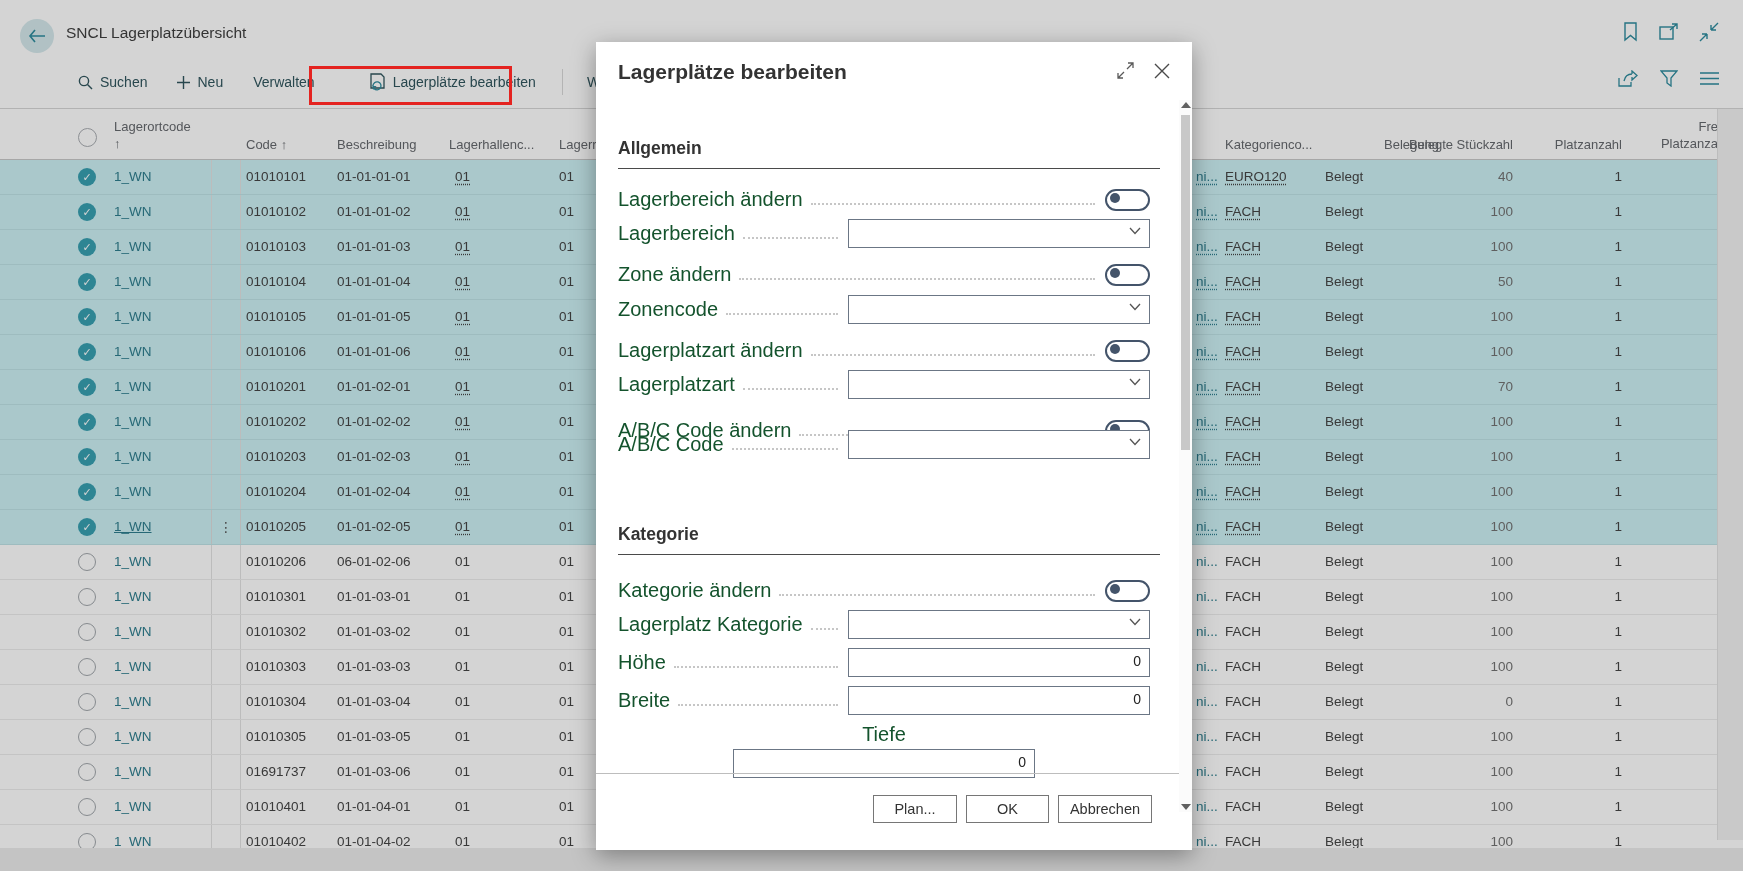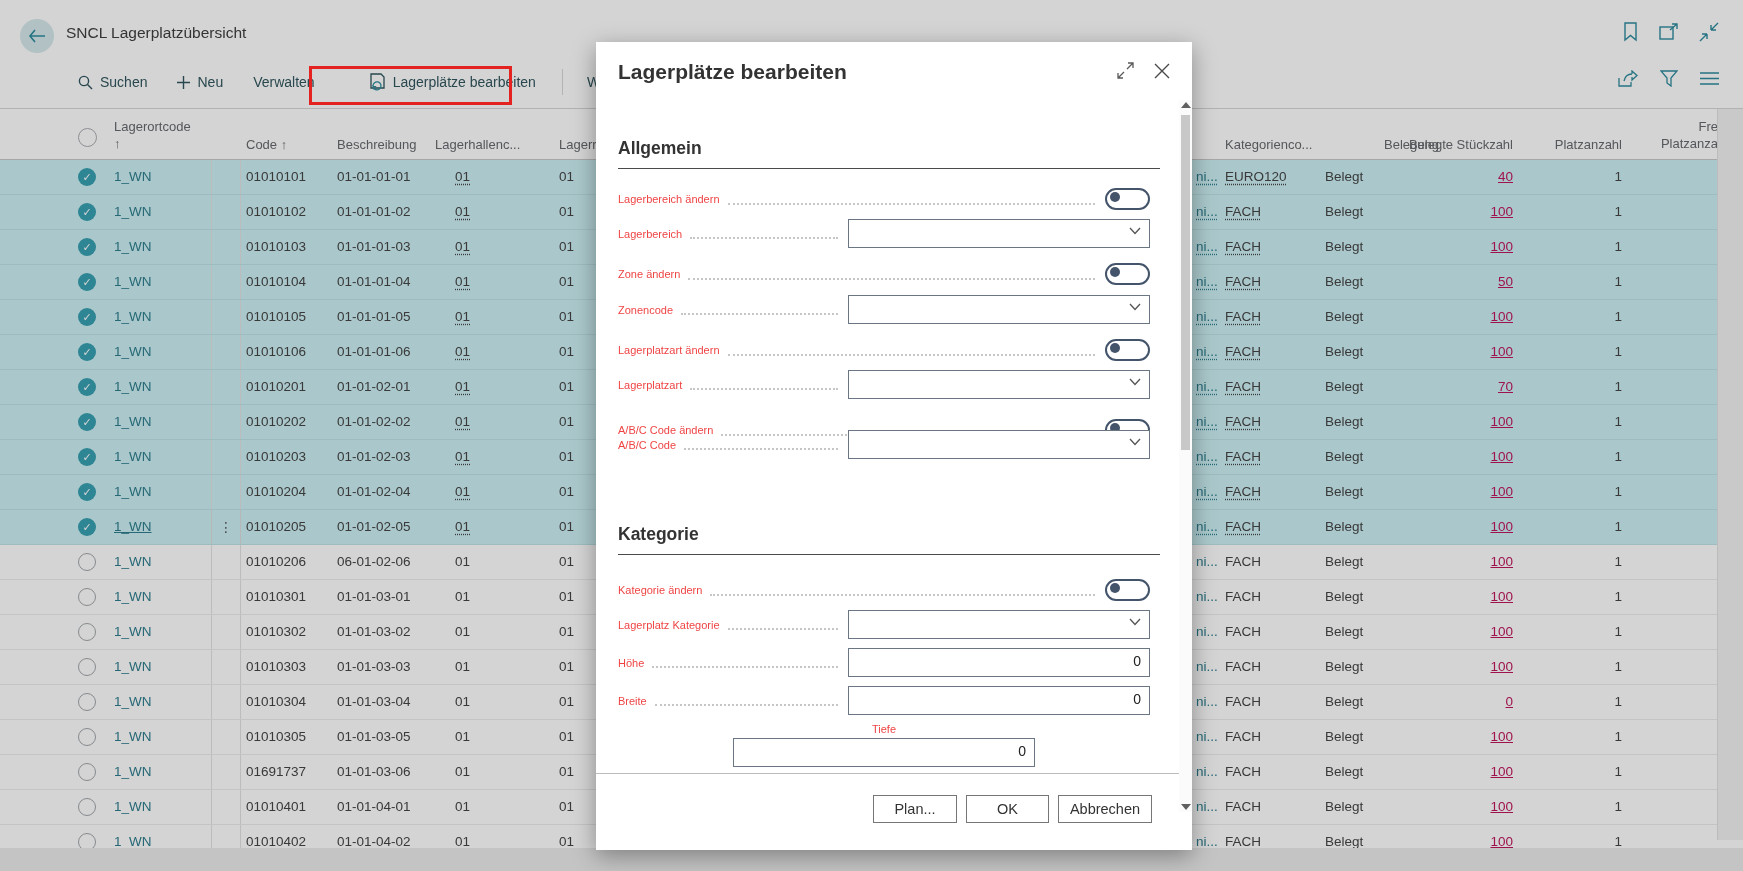--- a/index.html
+++ b/index.html
@@ -24,21 +24,21 @@
   .annotation-box{position:absolute;left:309px;top:66px;width:197px;height:33px;
                   border:3px solid #e42320;z-index:55;pointer-events:none;}
   .grid-topline{position:absolute;left:0;top:108px;width:1743px;height:1px;background:#d6d6d6;}
   .ghead{position:absolute;left:0;top:109px;width:1743px;height:50px;background:#fff;
          border-bottom:1px solid #c9c9c9;font-size:13px;color:#66696e;}
   .hcell{position:absolute;bottom:7px;white-space:nowrap;}
   .h-sel{left:78px;bottom:9px;}
   .h-lort{left:114px;line-height:17px;}
   .h-code{left:246px;}
   .h-desc{left:337px;}
-  .h-halle{left:435px;text-align:right;}
+  .h-halle{left:449px;text-align:right;}
   .h-lre{left:559px;}
   .h-kat{left:1225px;}
   .h-bel{left:1384px;}
   .h-stk{left:1400px;width:113px;text-align:right;}
   .h-pla{left:1510px;width:112px;text-align:right;}
   .h-frei{left:1660px;width:58px;text-align:right;line-height:17px;overflow:hidden;}
   .sel-circle{width:17px;height:17px;border-radius:50%;border:1.5px solid #a9adb2;display:inline-block;}
 
   .rows{position:absolute;left:0;top:160px;width:1743px;}
   .row{position:relative;width:1717px;height:34px;background:#fff;border-bottom:1px solid #ececec;}
@@ -50,42 +50,42 @@
   .c-dots{left:211px;width:28px;color:#5a5a5a;text-align:center;font-size:14px;letter-spacing:0;
           border-left:1px solid #dcdcdc;border-right:1px solid #dcdcdc;height:34px;}
   .row .c-dotsline{left:211px;width:28px;border-left:1px solid #e3e3e3;border-right:1px solid #e3e3e3;height:34px;}
   .c-code{left:246px;}
   .c-desc{left:337px;}
   .c-halle{left:455px;}
   .c-lre{left:559px;}
   .c-ni{left:1196px;color:#2e7e8e;}
   .c-kat{left:1225px;}
   .c-bel{left:1325px;}
-  .c-stk{left:1400px;width:113px;text-align:right;color:#be185d;text-decoration:underline;}
+  .c-stk{left:1400px;width:113px;text-align:right;color:#737373;}
   .c-pla{left:1510px;width:112px;text-align:right;}
   .row.sel .c-halle,.row.sel .c-kat,.row.sel .c-ni{text-decoration:underline dotted;text-underline-offset:3px;}
   .radio{width:16px;height:16px;border-radius:50%;border:1.5px solid #a2a7ac;display:inline-block;background:transparent;}
   .checkmark{width:18px;height:18px;border-radius:50%;background:#38a0b1;color:#fff;display:inline-flex;
              align-items:center;justify-content:center;font-size:11px;font-weight:bold;}
   .right-strip{position:absolute;left:1717px;top:109px;width:26px;height:731px;background:#f2f2f2;
                border-left:1px solid #e2e2e2;}
   .page-bottom{position:absolute;left:0;top:848px;width:1743px;height:23px;background:#ececec;}
 
   
   .dim{position:absolute;inset:0;background:rgba(0,0,0,0.17);z-index:40;}
 
   
   .dialog{position:absolute;left:596px;top:42px;width:596px;height:808px;background:#fff;z-index:60;
           box-shadow:0 6px 22px rgba(0,0,0,0.35);}
   .dlg-title{position:absolute;left:22px;top:18px;font-size:21px;font-weight:600;color:#333;}
   .dlg-icons{position:absolute;right:22px;top:20px;display:flex;gap:20px;align-items:center;}
   .dlg-section{position:absolute;left:22px;width:542px;font-size:17.5px;font-weight:600;color:#333;
                border-bottom:1px solid #4a4a4a;padding-bottom:9px;}
   .frow{position:absolute;left:22px;width:532px;display:flex;align-items:center;}
-  .flabel{font-size:11px;color:#ef4444;white-space:nowrap;flex:0 0 auto;}
+  .flabel{font-size:20px;color:#14532d;white-space:nowrap;flex:0 0 auto;}
   .fdots{flex:1 1 auto;border-bottom:2px dotted #c6c6c6;height:1px;margin:0 10px 0 8px;transform:translateY(4px);}
   .toggle{flex:0 0 auto;width:41px;height:18px;border:2px solid #44546a;border-radius:11px;position:relative;background:#fff;}
   .toggle .knob{position:absolute;left:3px;top:2px;width:10px;height:10px;border-radius:50%;background:#44546a;}
   .combo,.numinput{flex:0 0 auto;width:300px;height:27px;border:1px solid #6b7685;background:#fff;position:relative;}
   .combo .chev{position:absolute;right:8px;top:7px;color:#555;}
   .numinput .val{position:absolute;right:8px;top:4px;font-size:14px;color:#222;}
   .dlg-footrule{position:absolute;left:0;top:731px;width:596px;height:1px;background:#bdbdbd;}
   .dlg-buttons{position:absolute;left:0;top:753px;width:556px;display:flex;justify-content:flex-end;gap:9px;}
   .dlg-btn{height:28px;border:1px solid #767676;background:#fff;font-size:14.5px;color:#333;
            display:flex;align-items:center;justify-content:center;cursor:pointer;

